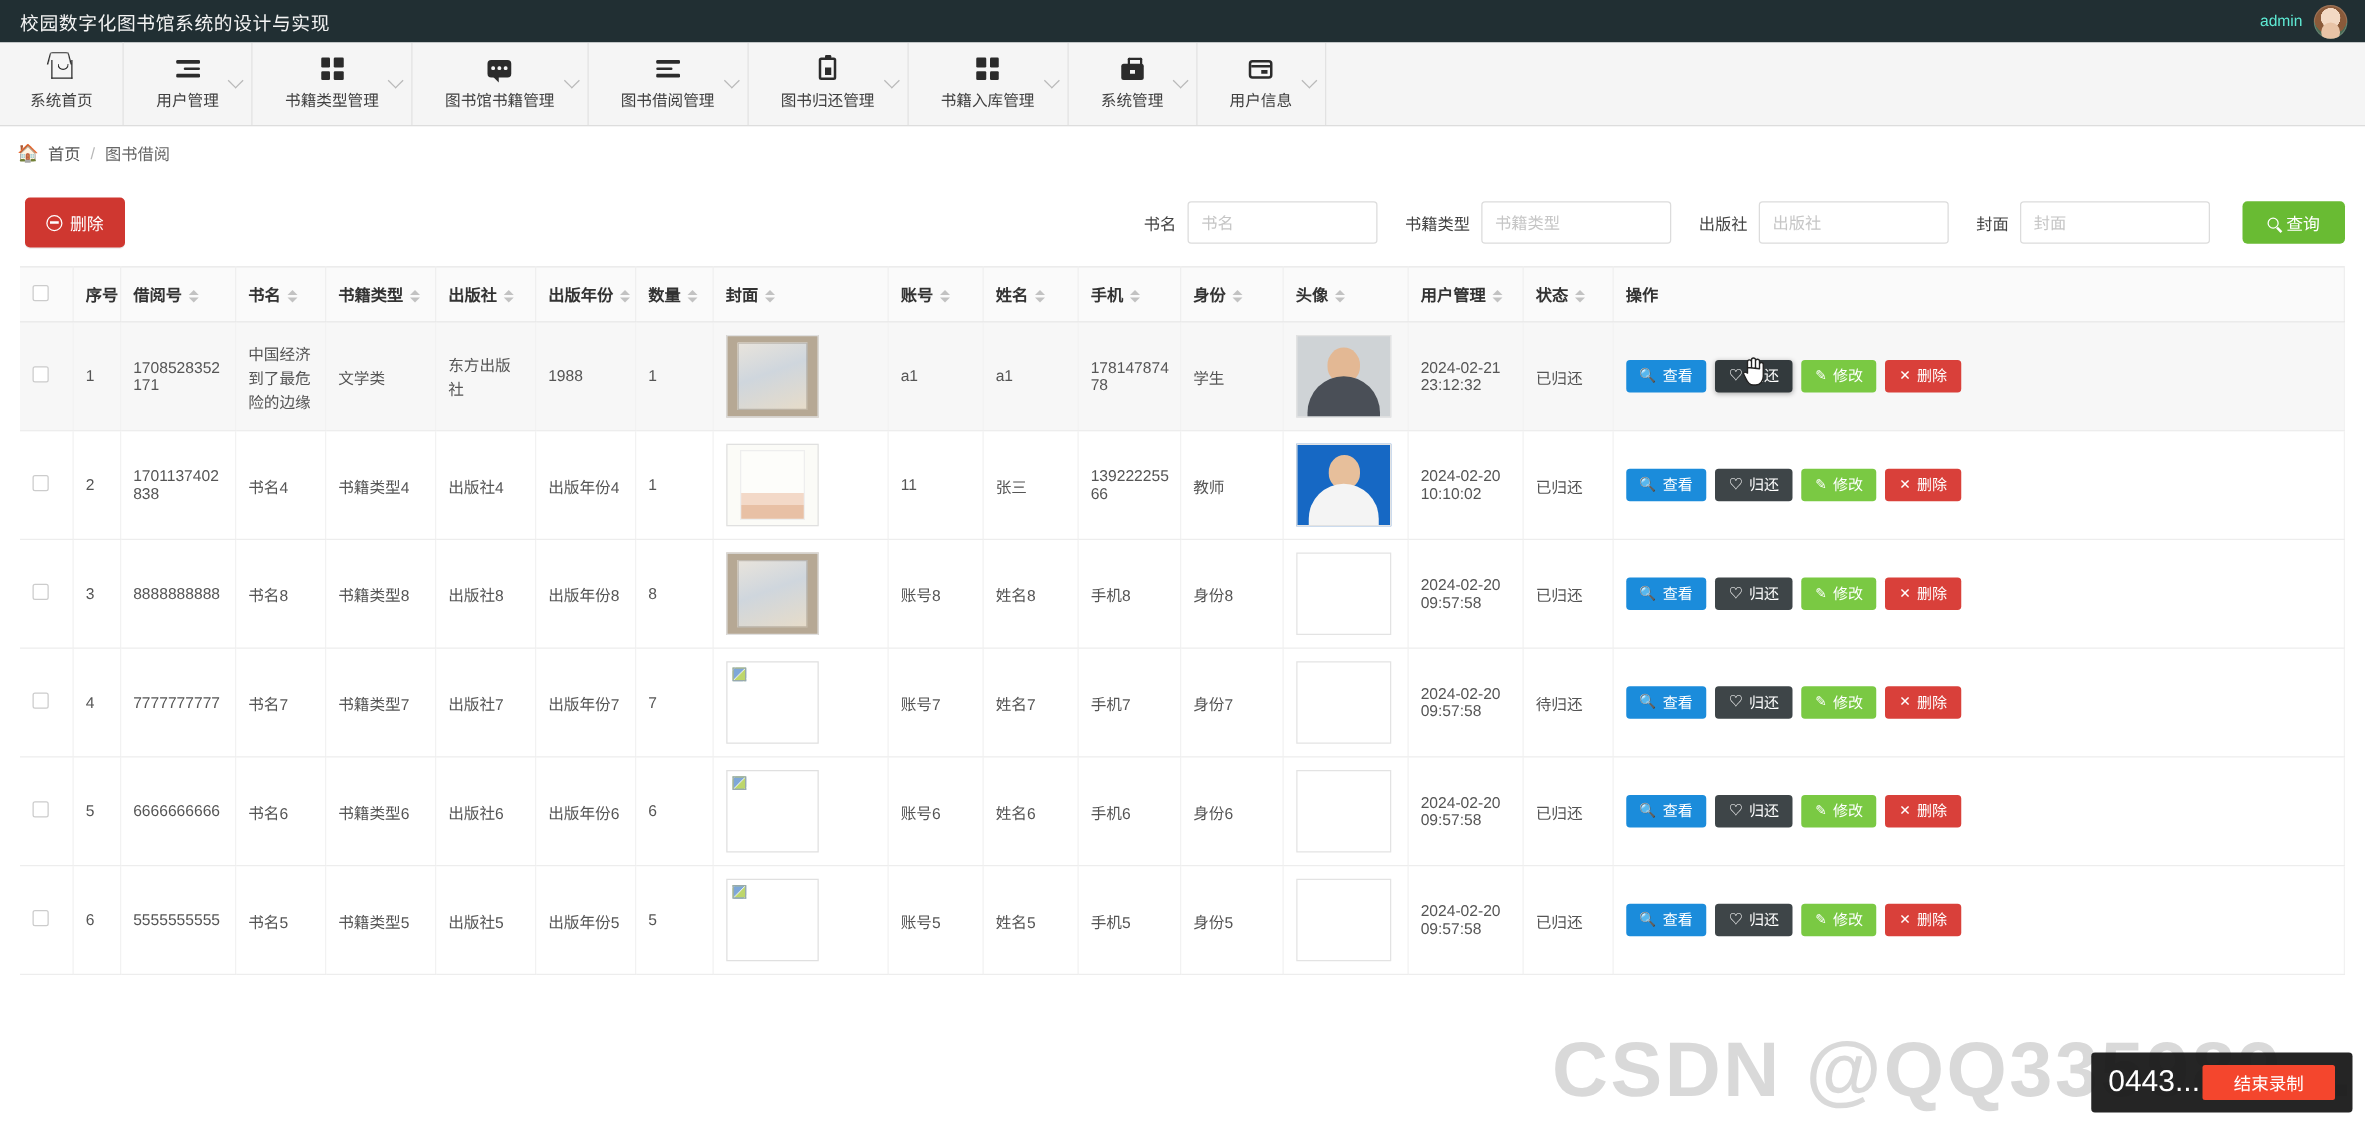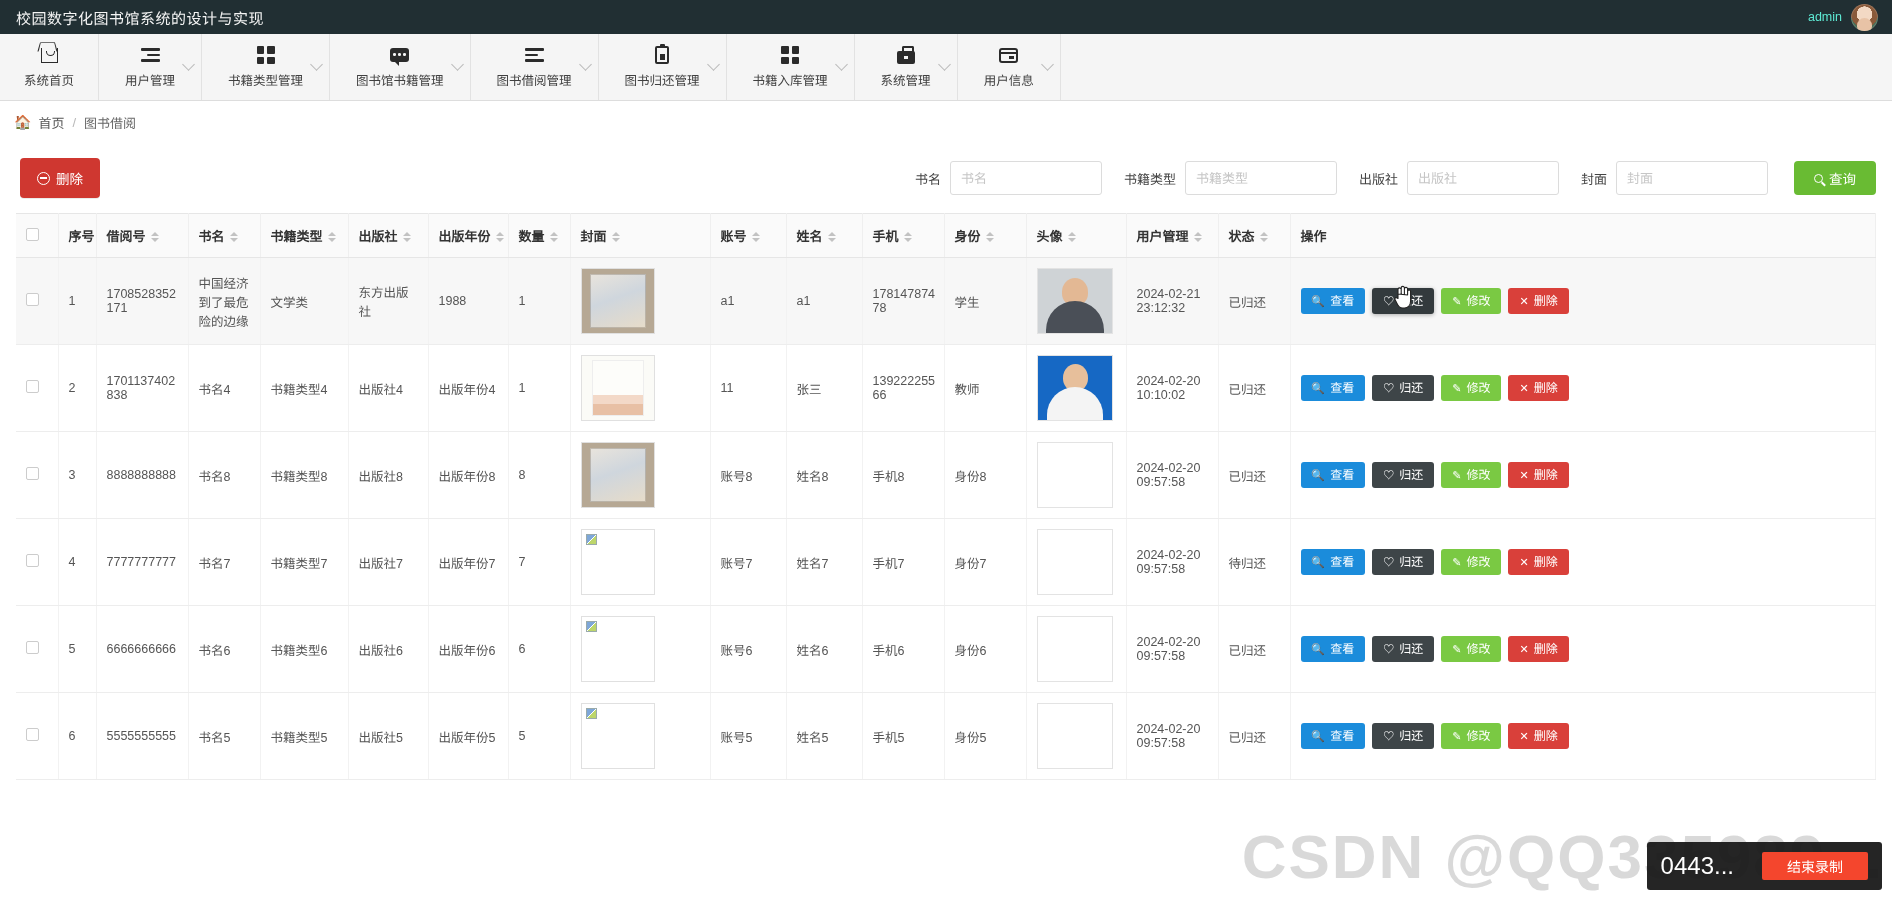--- a/index.html
+++ b/index.html
@@ -273,21 +273,21 @@
   .wm {
     position: absolute; right: 8px; bottom: 6px;
     font-size: 62px; font-weight: bold; color: rgba(120,120,120,.28);
     letter-spacing: 2px; pointer-events: none; white-space: nowrap;
     font-family: "Liberation Sans", sans-serif;
   }
   .tooltip-black {
     position: absolute; right: 10px; bottom: 8px;
     background: rgba(20,20,20,.93); color: #fff;
     font-size: 24px; padding: 10px 14px; border-radius: 3px;
-    display: flex; align-items: center; gap: 28px; pointer-events: none;
+    display: flex; align-items: center; gap: 2px; pointer-events: none;
   }
   .tt-red { background: #f4462d; color:#fff; font-size: 14px; padding: 4px 25px; border-radius: 2px; }
   .page-root { position: relative; width: 1892px; height: 898px; overflow: hidden; }
 </style>
 </head>
 <body>
 
 <div class="page-root">
 
   <div class="topbar">

